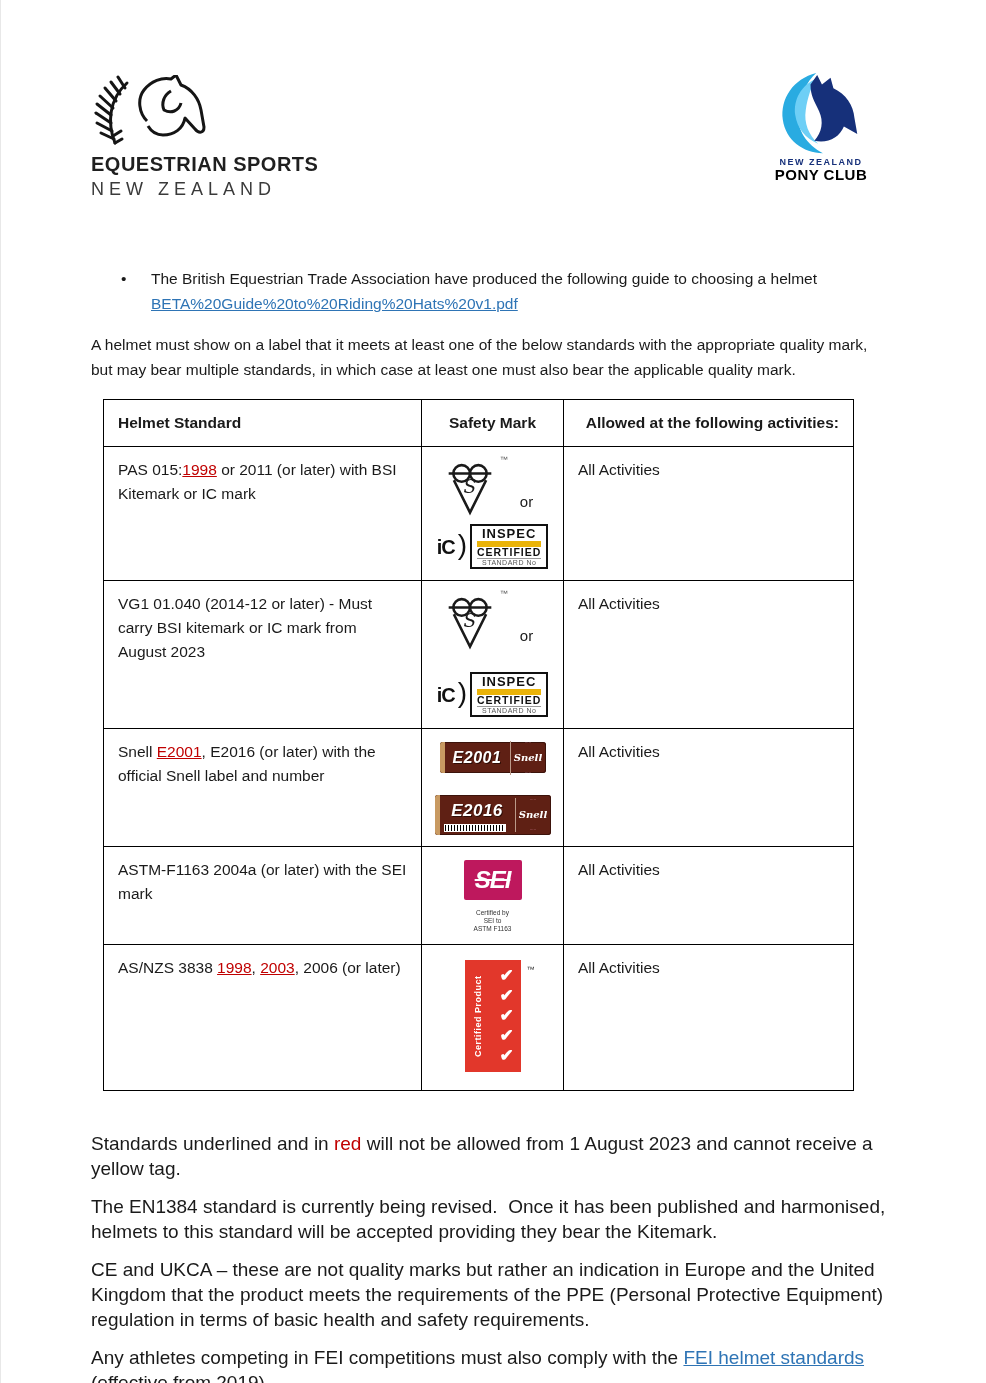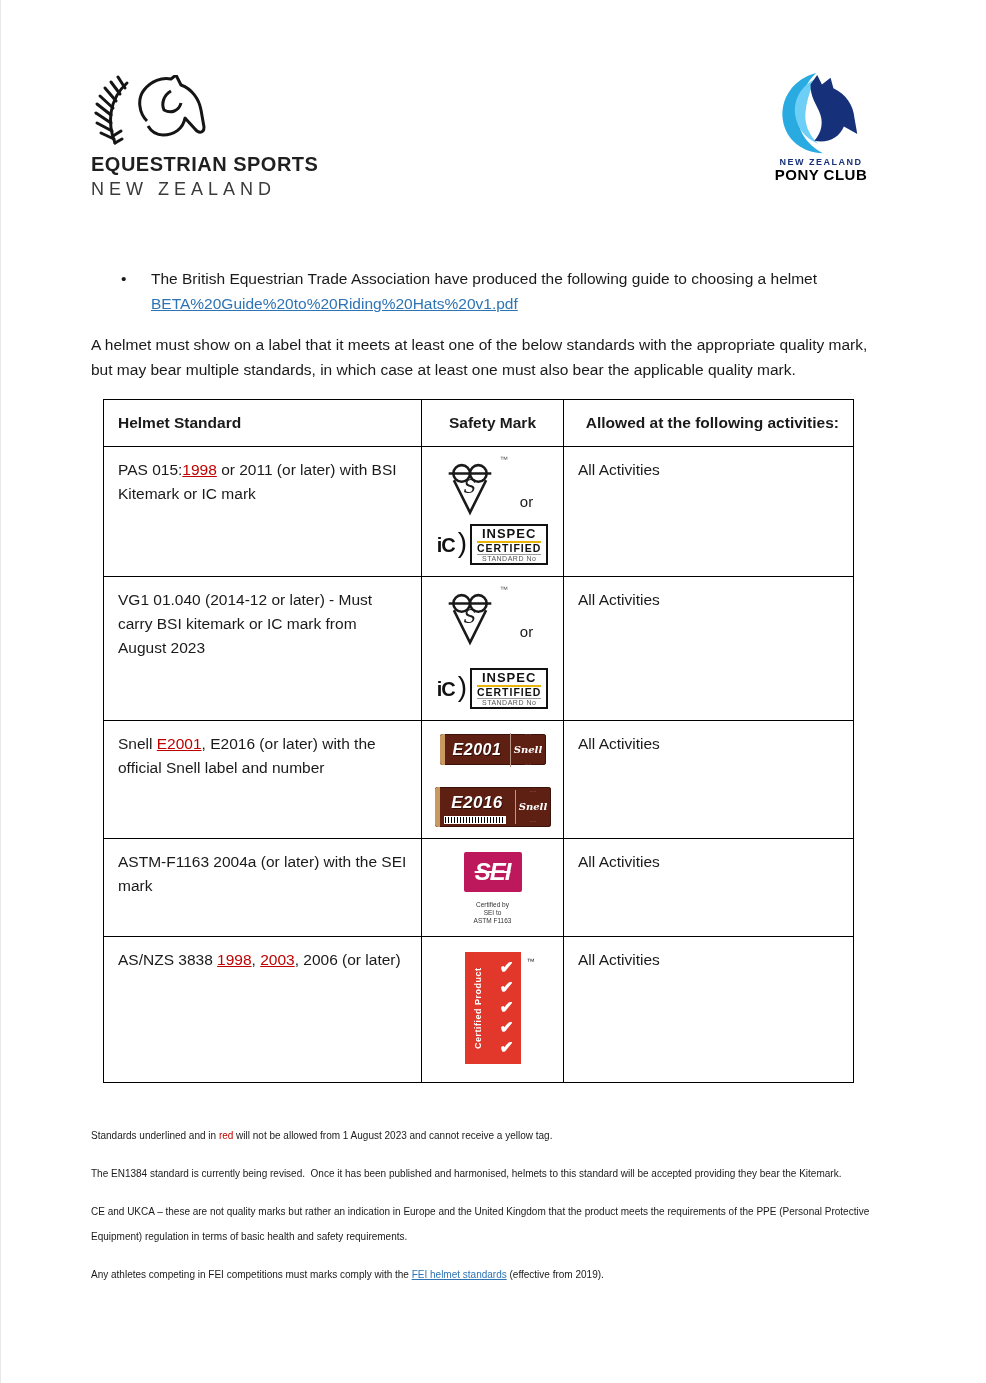--- a/index.html
+++ b/index.html
@@ -41,21 +41,21 @@
   .mark-col { display:flex; flex-direction:column; align-items:center; }
   .kite-wrap { display:flex; align-items:flex-end; gap:8px; position:relative; margin-left:-8px; }
   .kite-tm { font-size:8px; color:#555; position:relative; top:-44px; left:-4px; }
   .or-label { font-size:15px; color:#1a1a1a; padding-bottom:2px; }
 
   .inspec { display:flex; align-items:center; gap:3px; margin-top:8px; }
   .inspec-ic { font-weight:900; font-size:20px; letter-spacing:-1px; color:#111; }
   .inspec-paren { font-weight:400; font-size:28px; color:#111; position:relative; top:-2px; }
   .inspec-box { border:2px solid #111; display:flex; flex-direction:column; line-height:1.05; padding:1px 5px; }
   .inspec-l1 { font-weight:800; font-size:13px; letter-spacing:1px; color:#111; }
-  .inspec-l2 { font-weight:800; font-size:10.5px; letter-spacing:1px; color:#111; border-top:2px solid #eab308; }
+  .inspec-l2 { font-weight:800; font-size:10.5px; letter-spacing:1px; color:#111; border-top:6px solid #eab308; }
   .inspec-l3 { font-size:7px; color:#555; letter-spacing:.5px; border-top:1px solid #999; }
 
   .snell-label { background:#5f2014; border-radius:3px; color:#fff; display:flex; align-items:center; box-shadow:0 0 0 1px #3c130b inset; }
   .snell-2001 { width:106px; height:31px; margin-top:2px; }
   .snell-2016 { width:116px; height:40px; margin-top:22px; }
   .snell-strip { width:5px; align-self:stretch; background:#c89a62; border-radius:3px 0 0 3px; flex:none; }
   .snell-main { flex:1; display:flex; flex-direction:column; justify-content:center; }
   .snell-code { font-style:italic; font-weight:bold; font-size:16px; letter-spacing:.5px; text-shadow:1px 1px 0 #2e0d07; }
   .snell-2016 .snell-code { font-size:17px; }
   .snell-right { width:36px; flex:none; border-left:1px solid #b98; display:flex; flex-direction:column; align-items:center; justify-content:center; gap:1px; }
@@ -67,21 +67,21 @@
   .sei-badge { background:#be185d; color:#fff; border-radius:2px; width:58px; height:40px; display:flex; align-items:center; justify-content:center; font-weight:bold; font-style:italic; font-size:24px; letter-spacing:-1px; text-decoration:line-through; }
   .sei-sub { margin-top:9px; font-size:6.5px; line-height:8px; color:#333; text-align:center; }
 
   .cp-wrap { position:relative; display:inline-block; margin-top:4px; }
   .cp-box { width:56px; height:112px; background:#e2372b; display:flex; }
   .cp-vert { writing-mode:vertical-rl; transform:rotate(180deg); color:#fff; font-size:9px; font-weight:bold; letter-spacing:.5px; padding:4px 1px 4px 3px; }
   .cp-ticks { flex:1; display:flex; flex-direction:column; align-items:center; justify-content:center; color:#fff; font-size:17px; line-height:20px; font-weight:bold; }
   .cp-tm { position:absolute; right:-14px; top:-2px; font-size:8px; color:#333; }
 
   
-  .foot { font-size:10px; line-height:25px; }
+  .foot { font-size:19px; line-height:25px; }
   .foot.p1 { margin-top:40px; }
   .foot.pn { margin-top:13px; }
   .prewrap { white-space:pre-wrap; }
 </style>
 </head>
 <body>
 
 <div class="page">
 
   <div class="logo-row">
@@ -270,15 +270,15 @@
     </tr>
   </tbody>
     </table>
 
   <p class="foot p1"><span>Standards underlined and in </span><span class="red-t">red</span><span> will not be allowed from 1 August 2023 and cannot receive a yellow tag.</span></p>
 
   <p class="foot pn prewrap">The EN1384 standard is currently being revised.  Once it has been published and harmonised, helmets to this standard will be accepted providing they bear the Kitemark.</p>
 
   <p class="foot pn">CE and UKCA – these are not quality marks but rather an indication in Europe and the United Kingdom that the product meets the requirements of the PPE (Personal Protective Equipment) regulation in terms of basic health and safety requirements.</p>
 
-  <p class="foot pn"><span>Any athletes competing in FEI competitions must marks comply with the </span><a class="doc-link" style="display:inline;">FEI helmet standards</a><span> (effective from 2019).</span></p>
+  <p class="foot pn"><span>Any athletes competing in FEI competitions must also comply with the </span><a class="doc-link" style="display:inline;">FEI helmet standards</a><span> (effective from 2019).</span></p>
 
 </div>
 
 </body></html>

